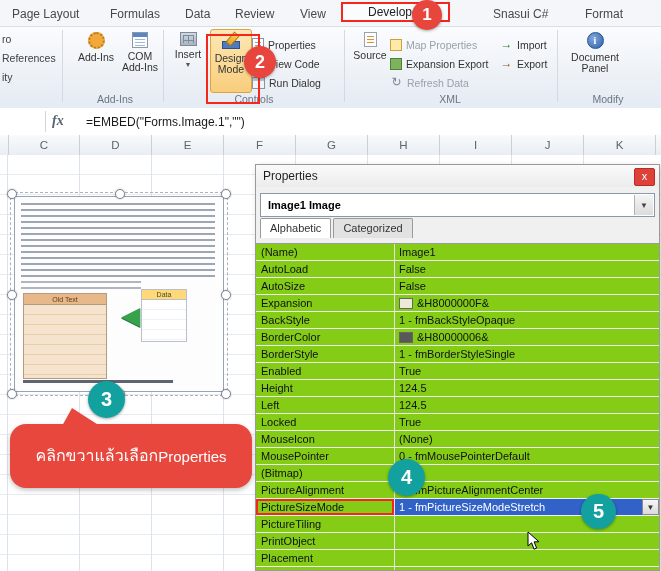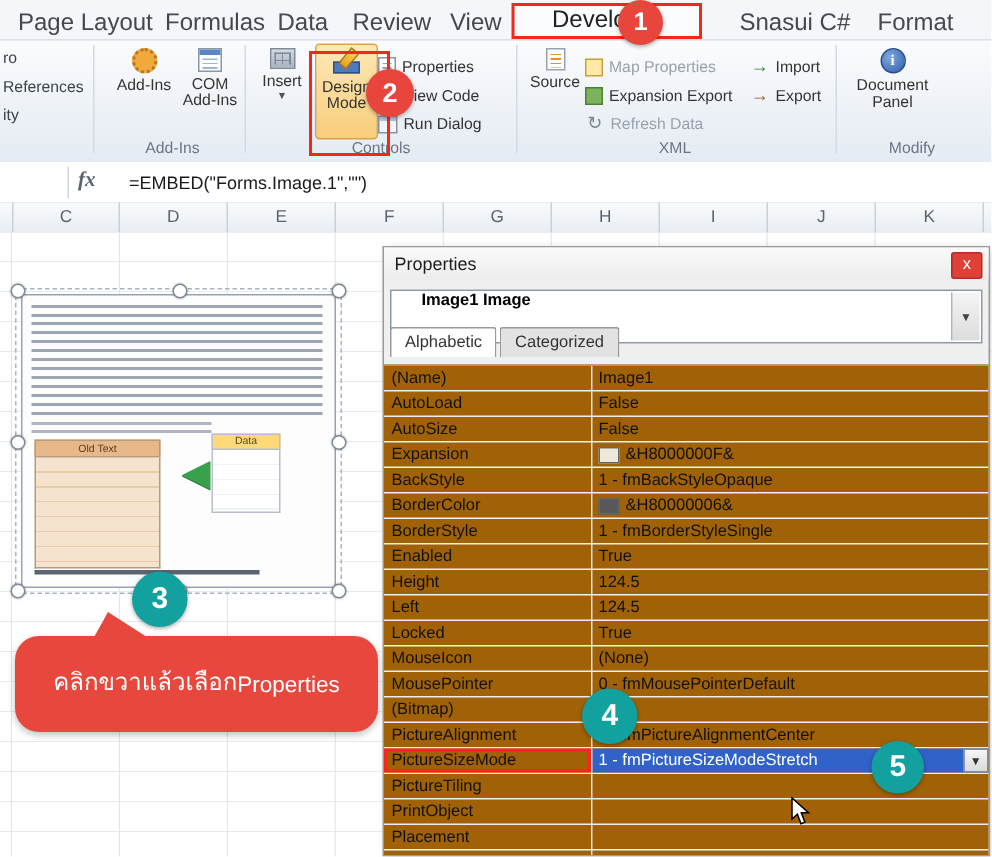--- a/index.html
+++ b/index.html
@@ -2,21 +2,21 @@
 <html><head>
 <meta charset="utf-8">
 <style>
   html,body{margin:0;padding:0}
   body{width:661px;height:571px;position:relative;overflow:hidden;
        font-family:"Liberation Sans",sans-serif;background:#fff;}
 
   
   .tabbar{position:absolute;left:0;top:0;width:661px;height:26px;background:#f4f6f9;
           border-bottom:1px solid #d9dfe7;z-index:10}
-  .rtab{position:absolute;top:5px;font-size:16px;color:#45494e;white-space:nowrap;padding:2px 4px;cursor:default}
+  .rtab{position:absolute;top:5px;font-size:12px;color:#45494e;white-space:nowrap;padding:2px 4px;cursor:default}
   .tabs-host .rtab:nth-child(1){left:8px}
   .tabs-host .rtab:nth-child(2){left:106px}
   .tabs-host .rtab:nth-child(3){left:181px}
   .tabs-host .rtab:nth-child(4){left:231px}
   .tabs-host .rtab:nth-child(5){left:296px}
   .tabs-host .rtab:nth-child(6){left:341px}
   .tabs-host .rtab:nth-child(7){left:489px}
   .tabs-host .rtab:nth-child(8){left:581px}
   .rtab.highlighted{border:2px solid #f5271b;padding:1px 25px;top:2px;color:#222;background:#fbfcfd}
 
@@ -168,30 +168,30 @@
   .callout-tail{position:absolute;left:52px;top:-16px;width:0;height:0;
       border-left:10px solid transparent;border-right:28px solid transparent;border-bottom:18px solid #e8473e}
 
   
   .props{position:absolute;left:255px;top:164px;width:405px;height:407px;background:#f0f0f0;
          border:1px solid #9a9a9a;box-shadow:2px 2px 6px rgba(0,0,0,.2);z-index:30;font-size:11px;box-sizing:border-box}
   .props-title{position:absolute;left:0;top:0;right:0;height:22px;display:flex;align-items:center;
       padding-left:7px;font-size:12px;color:#1e1e1e;background:linear-gradient(#fafafa,#ececec)}
   .props-close{position:absolute;right:4px;top:3px;width:19px;height:16px;background:#dd4138;color:#fff;
       font-size:11px;line-height:15px;text-align:center;border:1px solid #b32e26;border-radius:2px;cursor:default}
-  .props-combo{position:absolute;left:4px;top:28px;right:4px;height:36px;background:#fff;
-      border:1px solid #8a98a8;display:flex;align-items:flex-start;padding-left:20px;font-weight:bold;box-sizing:border-box}
+  .props-combo{position:absolute;left:4px;top:28px;right:4px;height:24px;background:#fff;
+      border:1px solid #8a98a8;display:flex;align-items:center;padding-left:7px;font-weight:bold;box-sizing:border-box}
   .props-combo-arrow{position:absolute;right:1px;top:1px;bottom:1px;width:18px;
       background:linear-gradient(#f4f4f4,#dcdcdc);border-left:1px solid #aab4be;display:flex;
       align-items:center;justify-content:center;font-size:8px;color:#444}
   .props-tabs{position:absolute;left:4px;top:53px;height:20px;display:flex}
   .ptab{padding:3px 9px 2px;border:1px solid #9a9a9a;border-bottom:none;background:#e2e2e2;
         margin-right:2px;border-radius:2px 2px 0 0;font-size:11px;color:#333;cursor:default}
   .ptab.active{background:#fff;position:relative;z-index:2}
-  .props-grid{position:absolute;left:0;top:78px;right:0;bottom:0;background:#a16207;
+  .props-grid{position:absolute;left:0;top:78px;right:0;bottom:0;background:#84cc16;
       border-top:1px solid #9a9a9a;overflow:hidden}
   .props-grid::after{content:"";position:absolute;left:138px;top:0;bottom:0;width:1px;background:#e2e2e2}
   .prow{position:relative;height:17px;border-bottom:1px solid #efefef;display:flex;box-sizing:border-box}
   .pname{width:138px;flex:none;padding:2px 2px 0 5px;color:#111;white-space:nowrap;overflow:hidden;box-sizing:border-box}
   .pvalue{flex:1;padding:2px 2px 0 5px;display:flex;position:relative;white-space:nowrap;overflow:hidden;color:#111}
   .prow.selected .pvalue{background:#3062c8;color:#fff}
   .prow.boxed .pname{outline:2px solid #f5271b;outline-offset:-2px}
   .swatch{width:12px;height:9px;border:1px solid #666;margin:1px 4px 0 0;flex:none}
   .swatch.light{background:#ece9d8}
   .swatch.dark{background:#585858}

